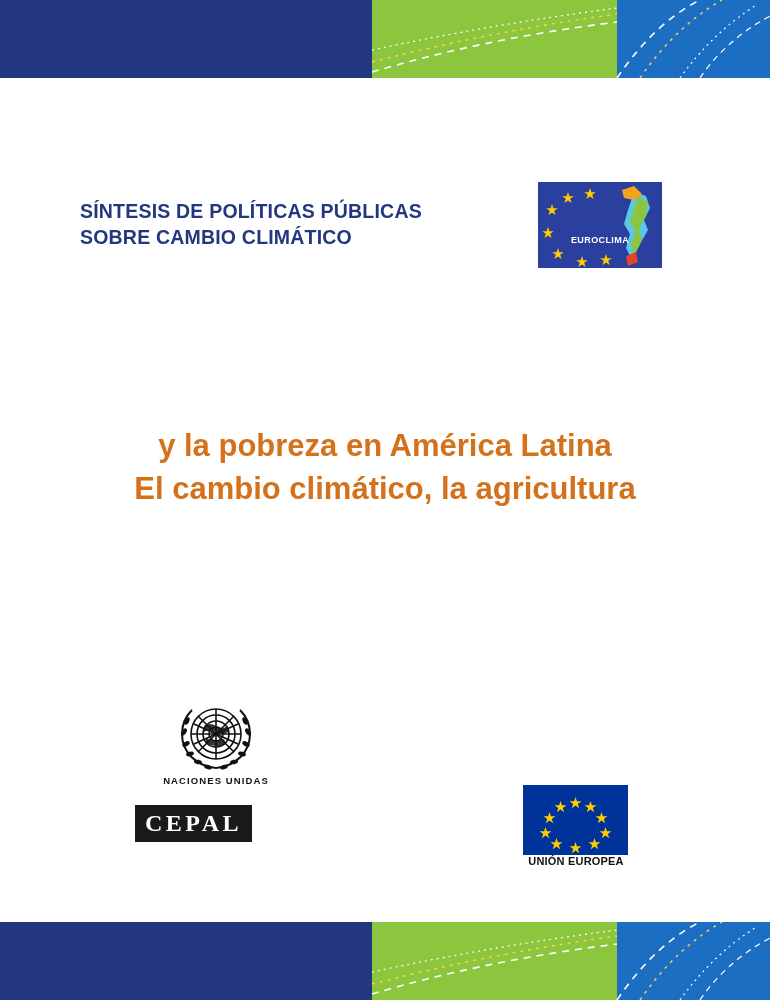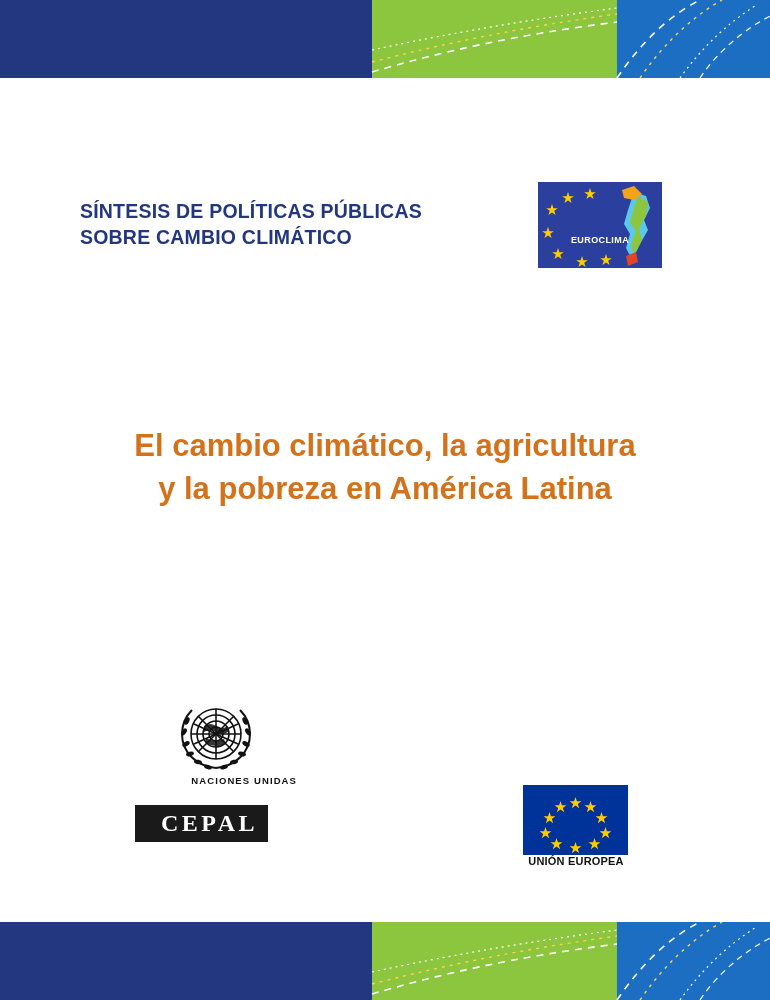--- a/index.html
+++ b/index.html
@@ -131,41 +131,40 @@
     left: 33px;
     top: 0;
     width: 96px;
     height: 72px;
   }
   .un-caption {
     position: absolute;
     left: 0;
     top: 75px;
     width: 162px;
-    text-align: right;
+    text-align: center;
     font-size: 9.5px;
     font-weight: bold;
     letter-spacing: 1.1px;
     color: #111111;
   }
   .cepal-box {
     position: absolute;
     left: 0;
     top: 105px;
     width: 117px;
     height: 37px;
     background: #1a1a1a;
     color: #ffffff;
     text-align: center;
     font-family: "Liberation Serif", serif;
     font-size: 24px;
     font-weight: bold;
     letter-spacing: 3.5px;
     line-height: 37px;
-    padding-left: 16px;
   }
 
   
   .eu-block {
     position: absolute;
     left: 520px;
     top: 757px;
     width: 160px;
     height: 90px;
     margin-top: 28px;
@@ -231,22 +230,22 @@
 
       <path d="M96,10 L108,14 L112,26 L106,38 L110,48 L102,62 L94,78 L88,66 L92,52 L86,42 L90,28 Z" fill="#5bc8e8"></path>
       <path d="M100,14 L110,20 L108,34 L101,46 L104,58 L96,74 L93,62 L98,50 L92,40 L96,26 Z" fill="#8cc63e"></path>
       <path d="M84,8 L96,4 L104,12 L96,18 L86,16 Z" fill="#f4a21a"></path>
       <path d="M88,74 L98,70 L100,80 L90,84 Z" fill="#e0452a"></path>
     </svg>
     <div class="ec-label">EUROCLIMA</div>
   </div>
 
   <div class="main-title">
+    <span class="line">y la pobreza en América Latina</span>
     <span class="line">El cambio climático, la agricultura</span>
-    <span class="line">y la pobreza en América Latina</span>
   </div>
 
   <div class="un-block">
     <svg class="un-emblem" viewBox="0 0 96 72">
       <g stroke="#111111" fill="none" stroke-width="1.6">
         <circle cx="48" cy="34" r="25"></circle>
         <circle cx="48" cy="34" r="19"></circle>
         <circle cx="48" cy="34" r="13"></circle>
         <circle cx="48" cy="34" r="7"></circle>
         <line x1="23" y1="34" x2="73" y2="34"></line>

